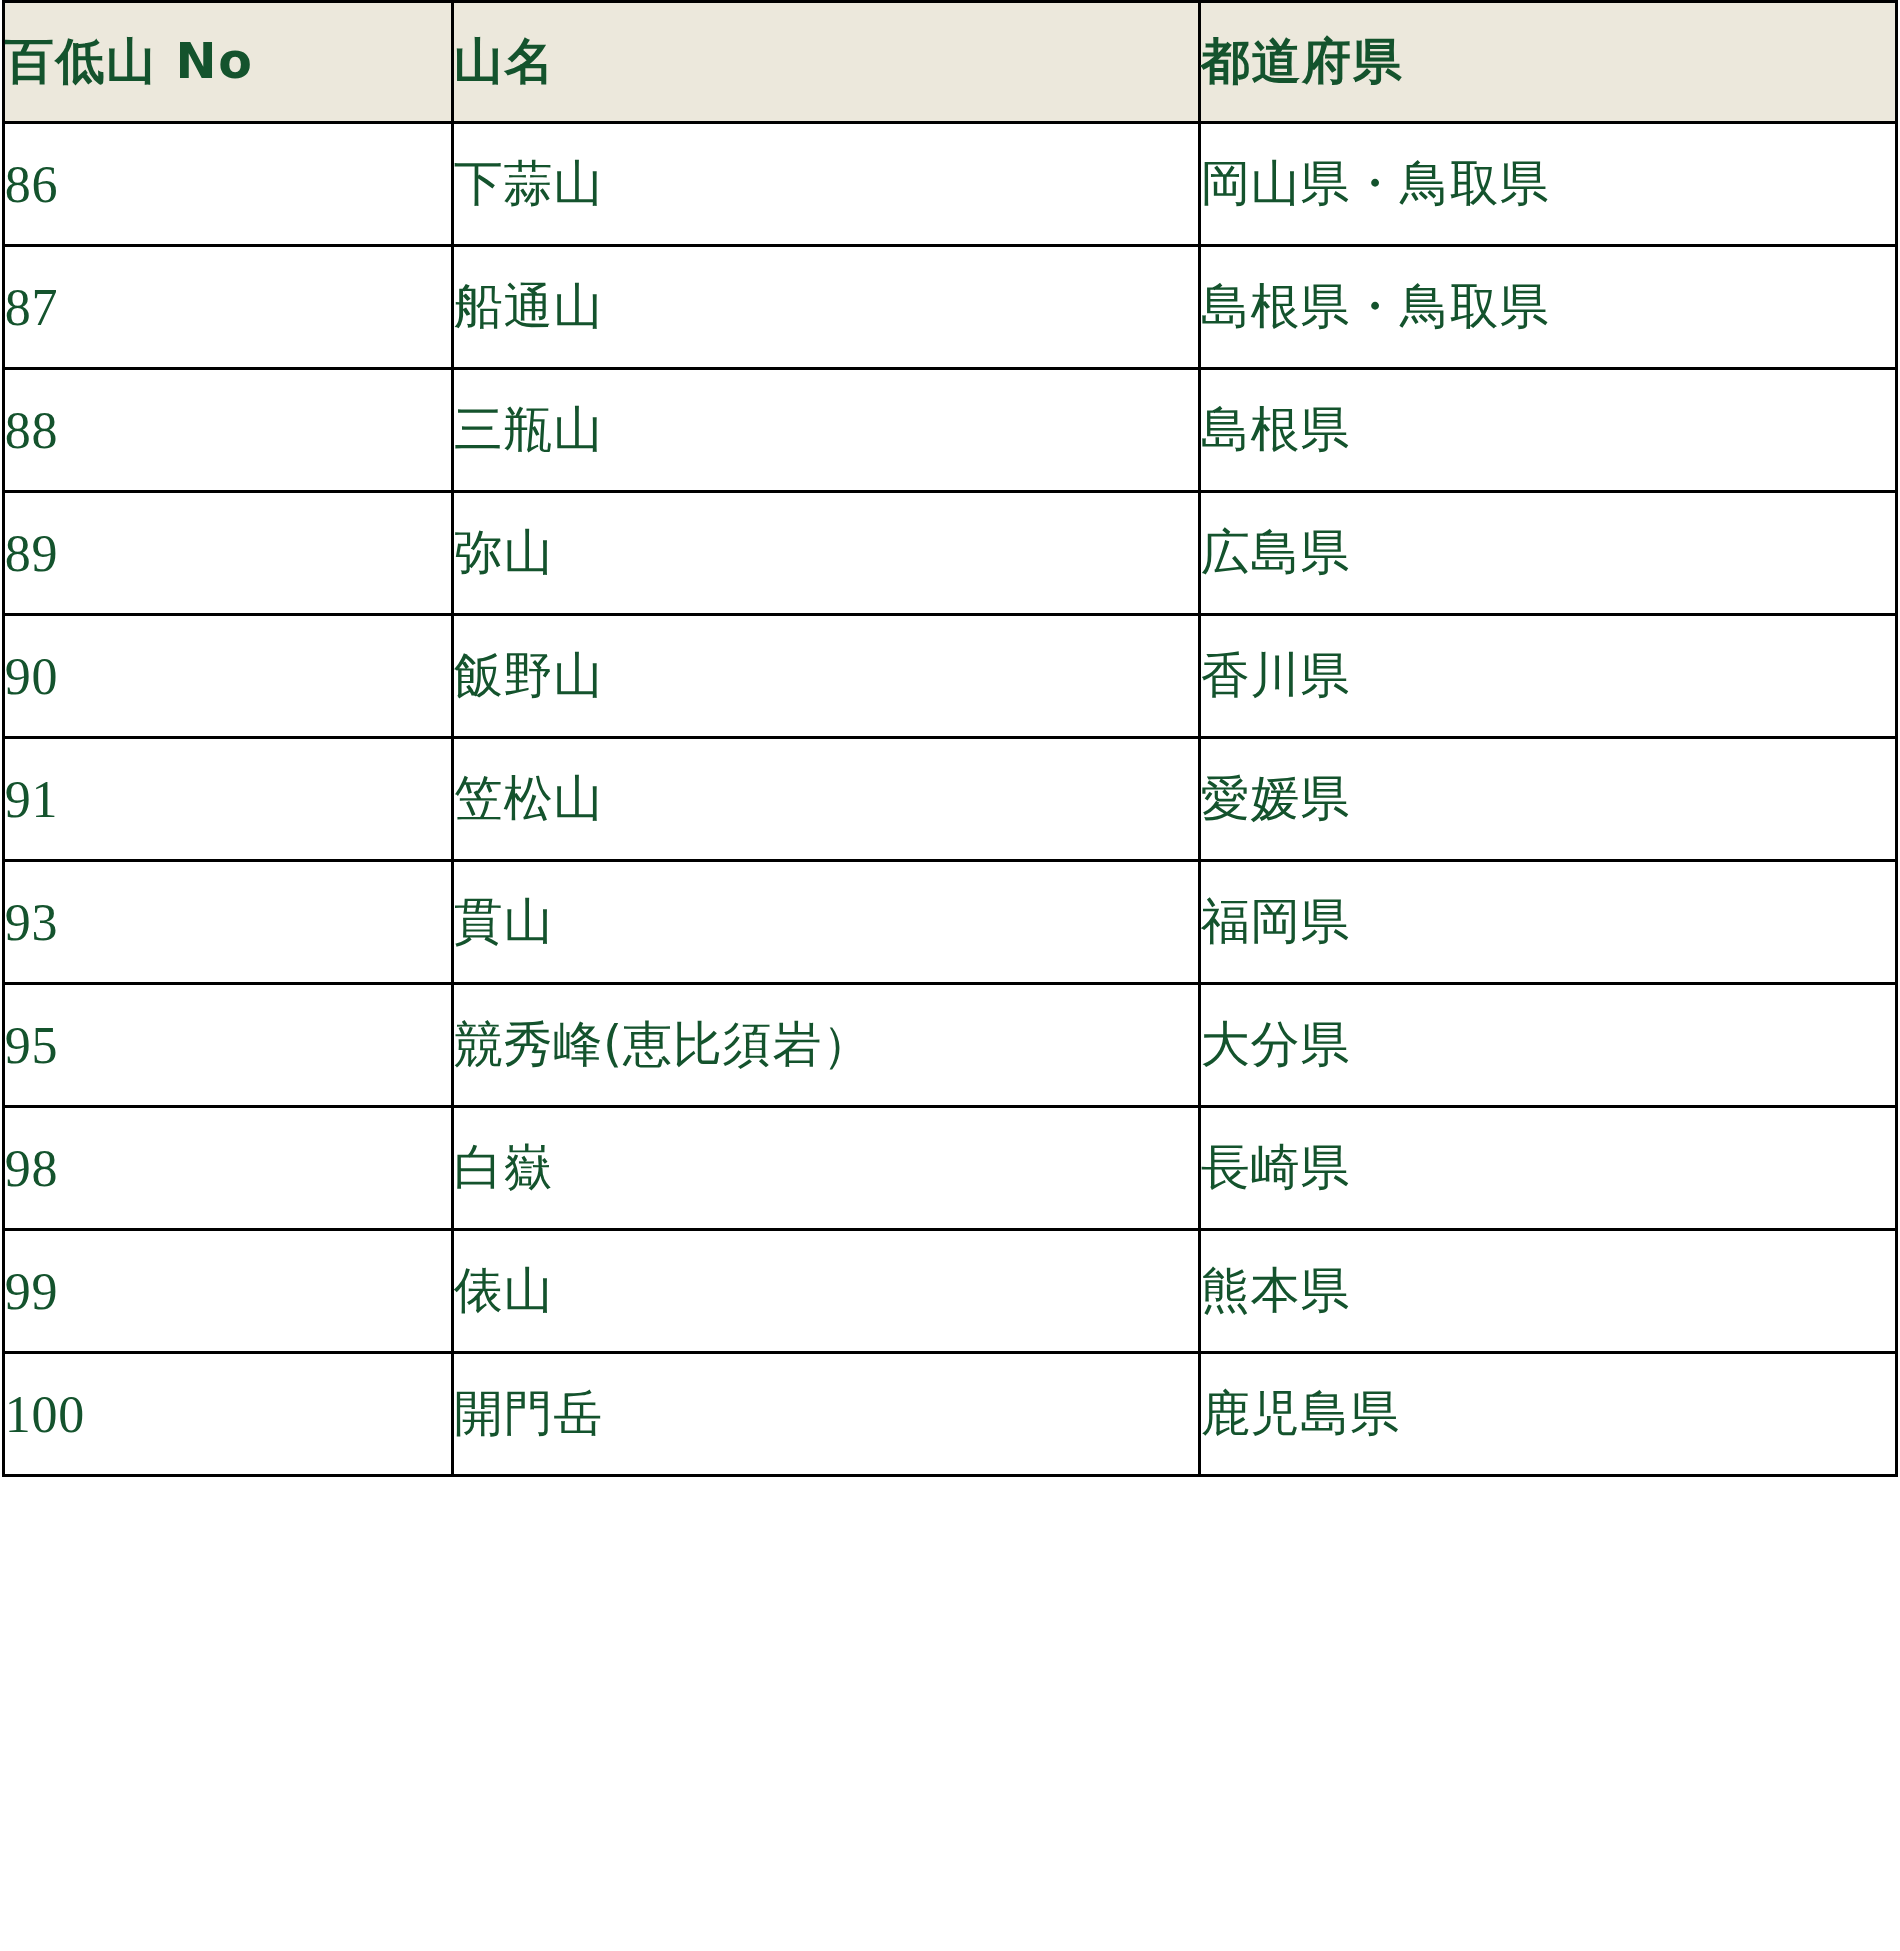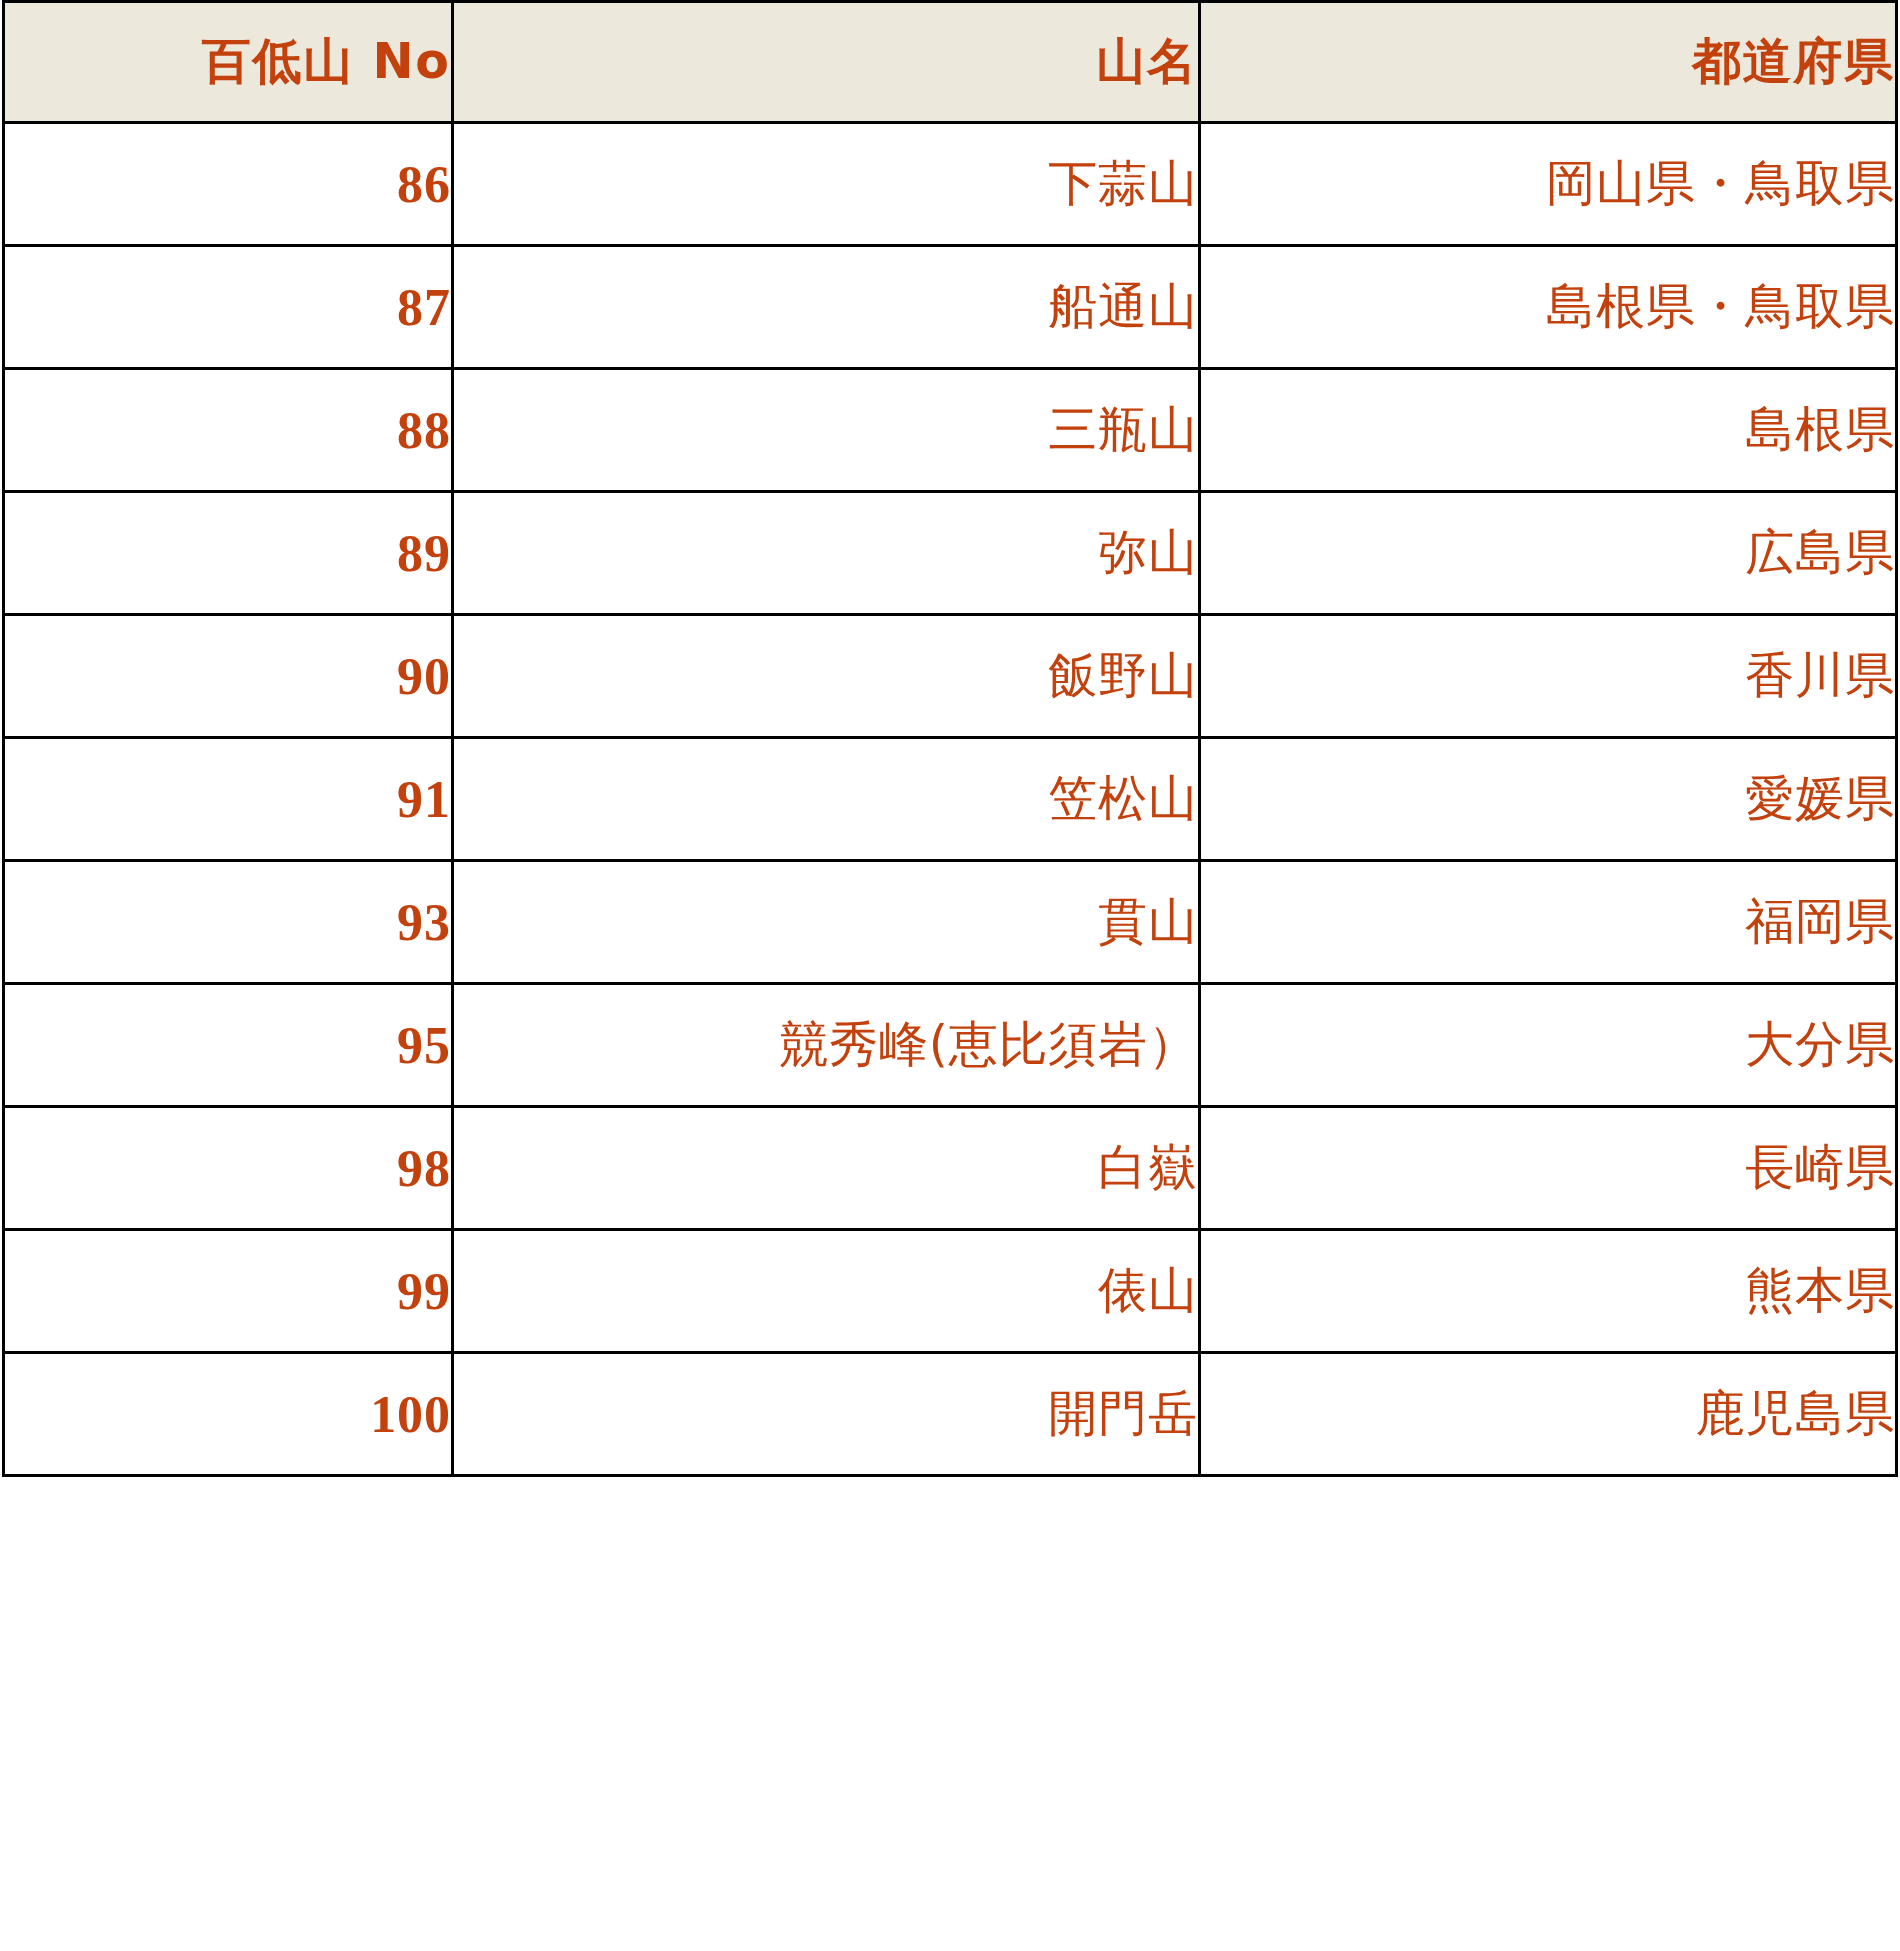--- a/index.html
+++ b/index.html
@@ -26,42 +26,41 @@
     width: 1894px;
     margin: 0 0 0 1.7px;
   }
   table.mountain-table col.col-no    { width: 449px; }
   table.mountain-table col.col-name  { width: 747px; }
   table.mountain-table col.col-pref  { width: 697px; }
 
   table.mountain-table th,
   table.mountain-table td {
     border: 3.4px solid #000000;
-    text-align: right;
+    text-align: left;
     vertical-align: middle;
-    color: #c2410c;
+    color: #14532d;
     padding: 0;
   }
   table.mountain-table thead th {
     background: #ece8dc;
     height: 118px;
     font-size: 52px;
     font-weight: bold;
     letter-spacing: 1.7px;
   }
   table.mountain-table tbody td {
     background: #ffffff;
     height: 120px;
     font-size: 52px;
     font-weight: normal;
     letter-spacing: 0.8px;
   }
   table.mountain-table tbody td.cell-no {
     font-family: "Liberation Serif", "DejaVu Serif", serif;
-    font-weight: bold;
   }
   table.mountain-table tbody td.cell-name,
   table.mountain-table tbody td.cell-pref {
     font-family: "DejaVu Sans", "Liberation Sans", sans-serif;
     font-size: 49px;
   }
   table.mountain-table thead th.head-cell {
     font-family: "DejaVu Sans", "Liberation Sans", sans-serif;
     font-size: 49px;
   }

